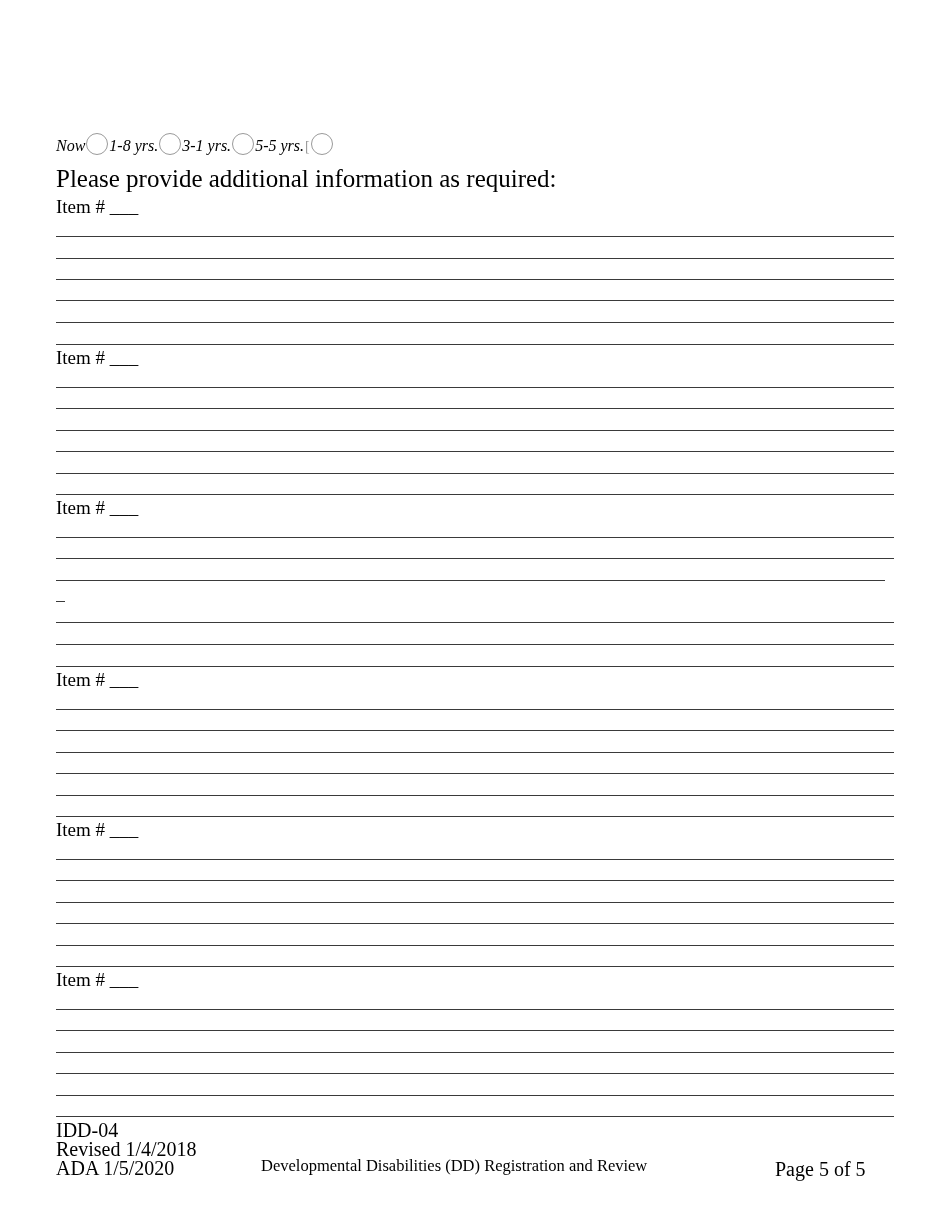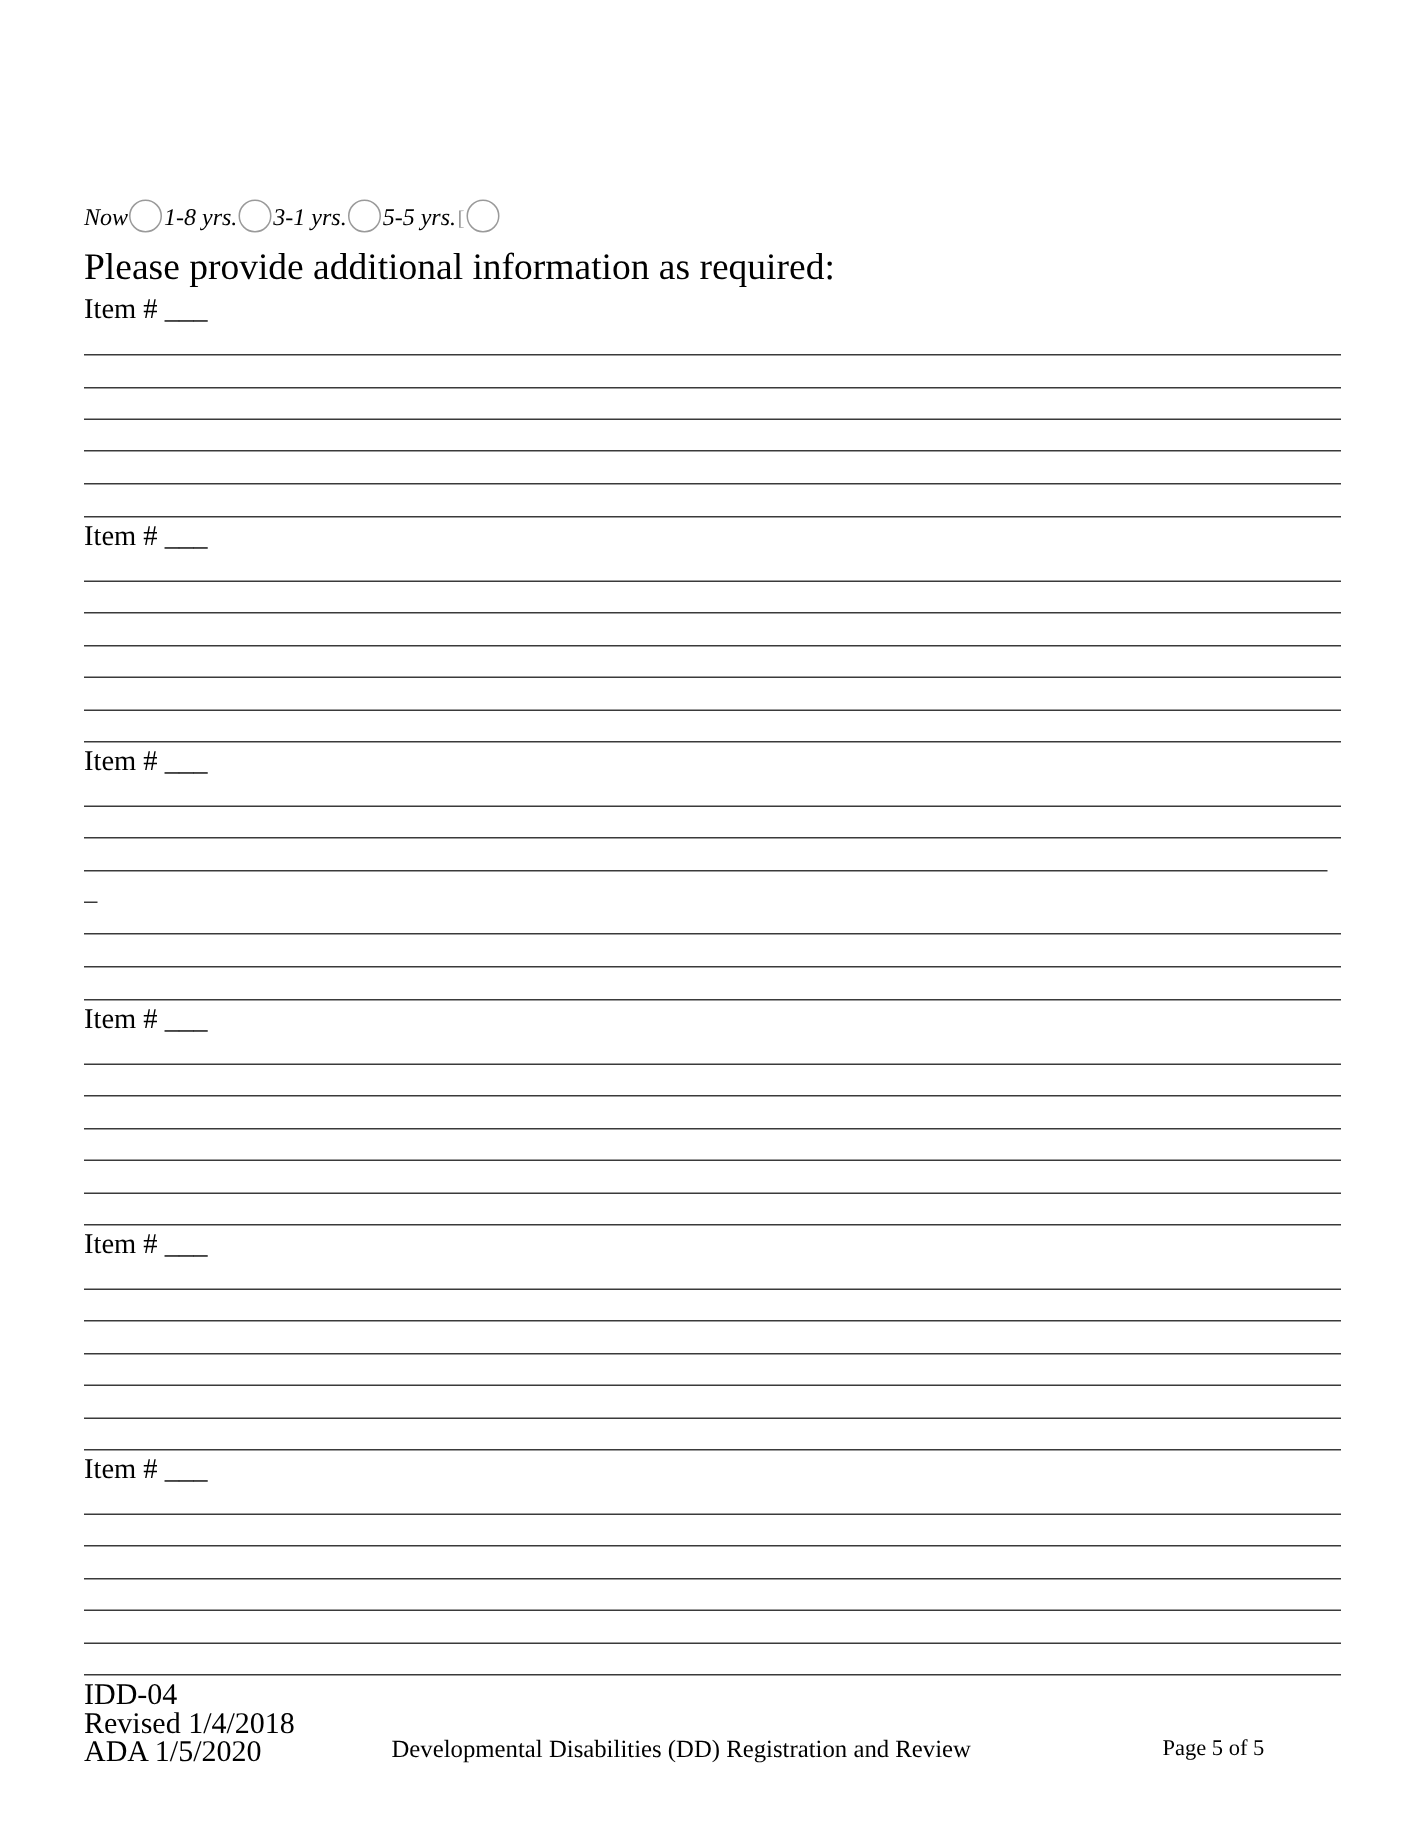--- a/index.html
+++ b/index.html
@@ -84,21 +84,21 @@
     .footer-center {
       position: absolute;
       left: 261px;
       top: 1156px;
       font-size: 16.5px;
     }
     .footer-right {
       position: absolute;
       left: 775px;
       top: 1158px;
-      font-size: 15px;
+      font-size: 20px;
     }
   </style>
 </head>
 <body>
 
 <div class="radio-row">
   <span class="radio-opt">
     <span class="radio-label">Now</span>
     <span class="radio-circle"></span>
   </span>

